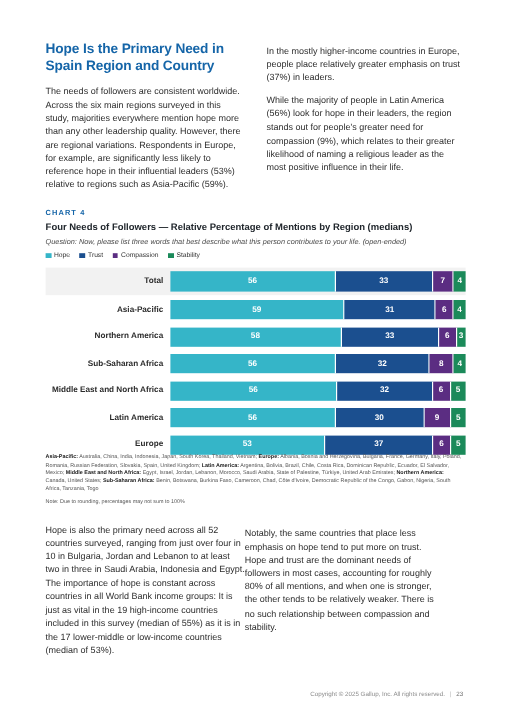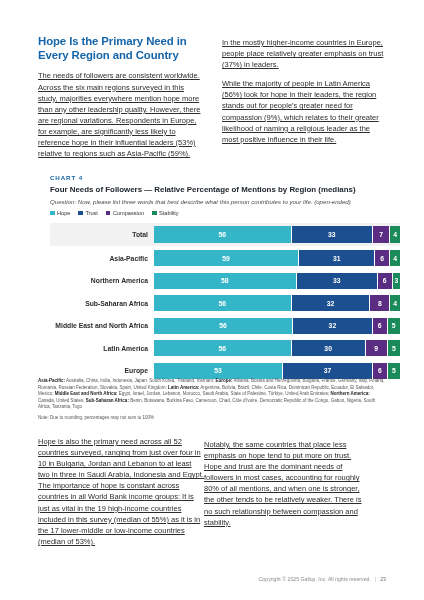--- a/index.html
+++ b/index.html
@@ -39,28 +39,27 @@
     font-weight: bold;
     color: #1565a8;
     margin: 0 0 8px 0;
     letter-spacing: -0.1px;
   }
   p.body {
     font-size: 7.5px;
     line-height: 11.1px;
     margin: 0 0 8px 0;
     color: #2d2d2d;
-    text-decoration: underline;
   }
   p.body:last-child { margin-bottom: 0; }
 
   
   .chart-block {
     position: absolute;
-    left: 50px;
+    left: 38px;
     top: 174px;
     width: 350px;
   }
   .chart-eyebrow {
     font-size: 6.2px;
     font-weight: bold;
     letter-spacing: 0.9px;
     color: #1565a8;
     margin-bottom: 4px;
   }
@@ -179,21 +178,21 @@
   .footer .sep { color: #b5b5b5; }
   .footer .pageno { color: #6b6b6b; }
 </style>
 </head>
 <body>
 
 <div class="page">
 
   <div class="top-cols">
     <div class="col-left">
-      <h1 class="headline">Hope Is the Primary Need in Every Region and Country</h1>
+      <h1 class="headline">Hope Is the Primary Need in Spain Region and Country</h1>
       <p class="body">The needs of followers are consistent worldwide. Across the six main regions surveyed in this study, majorities everywhere mention hope more than any other leadership quality. However, there are regional variations. Respondents in Europe, for example, are significantly less likely to reference hope in their influential leaders (53%) relative to regions such as Asia-Pacific (59%).</p>
     </div>
     <div class="col-right">
       <p class="body">In the mostly higher-income countries in Europe, people place relatively greater emphasis on trust (37%) in leaders.</p>
       <p class="body">While the majority of people in Latin America (56%) look for hope in their leaders, the region stands out for people's greater need for compassion (9%), which relates to their greater likelihood of naming a religious leader as the most positive influence in their life.</p>
     </div>
   </div>
 
   <div class="chart-block">
     <div class="chart-eyebrow">CHART 4</div>

